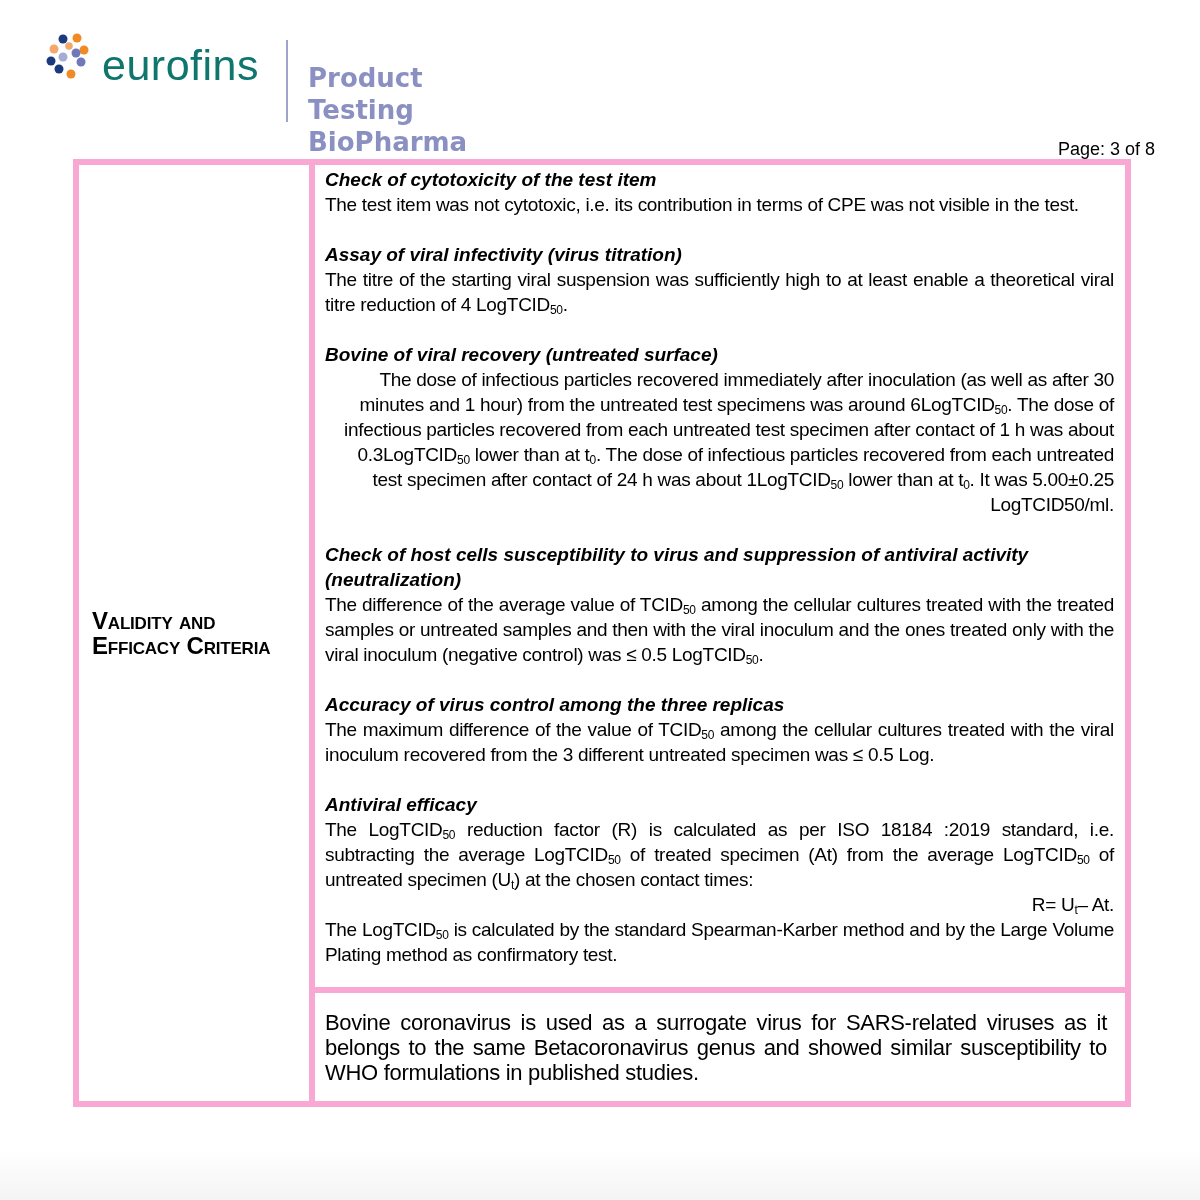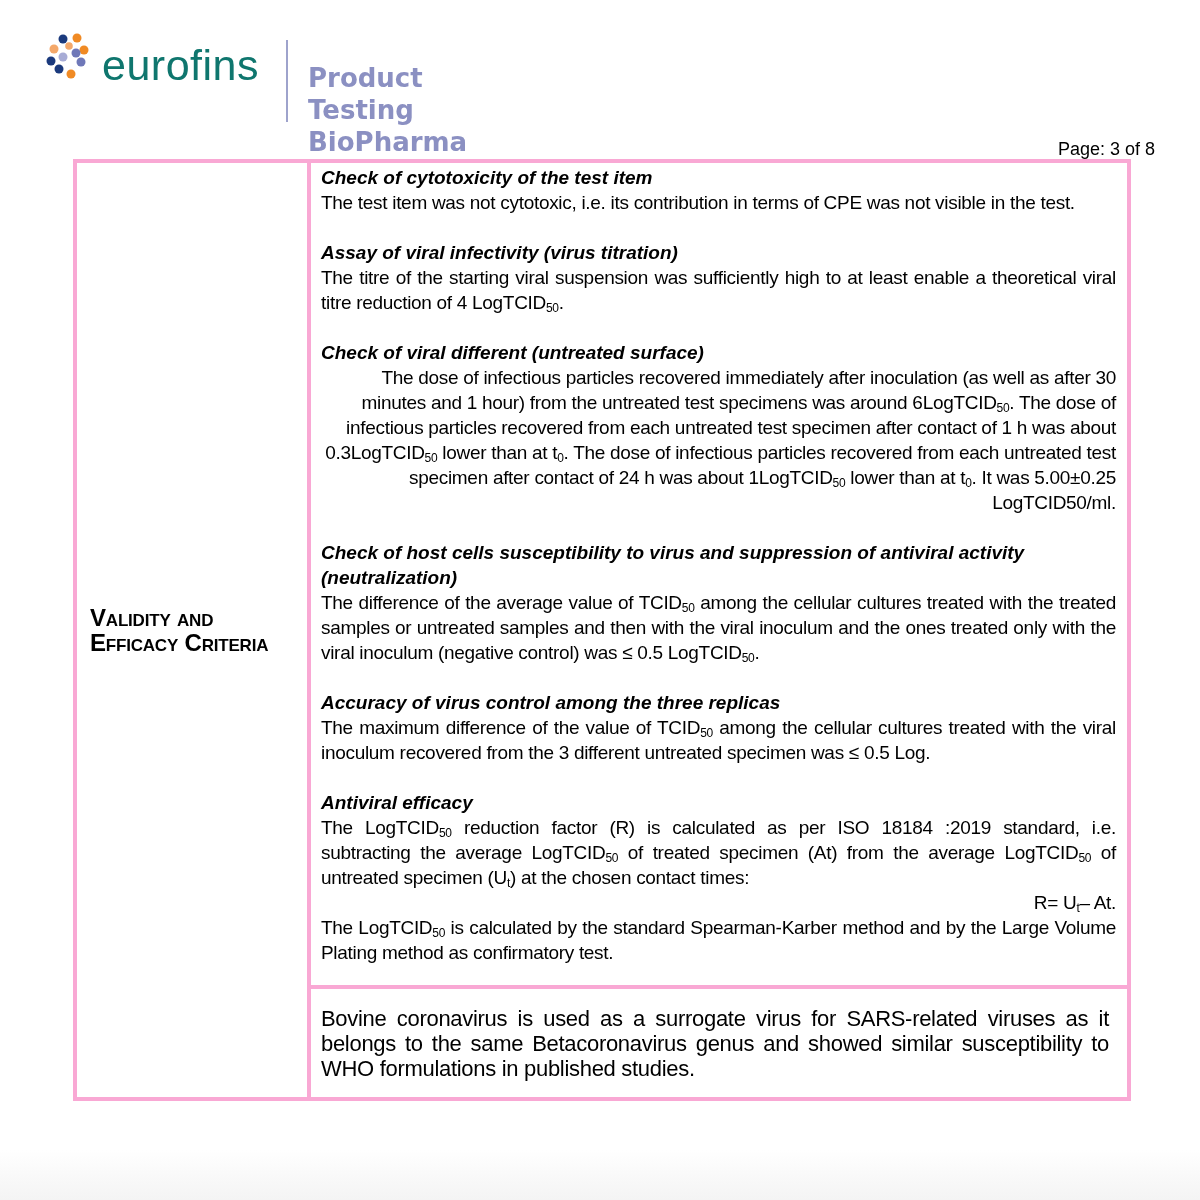--- a/index.html
+++ b/index.html
@@ -17,21 +17,21 @@
   .logo-divider { position: absolute; left: 240px; top: 12px; width: 2px; height: 82px; background: #9ea3cc; }
   .logo-sub {
     position: absolute; left: 262px; top: 34px; font-size: 26px; line-height: 32px;
     color: #8b90c2; font-family: "DejaVu Sans", sans-serif; font-weight: bold; letter-spacing: 0px;
   }
   .page-num { position: absolute; right: 45px; top: 139px; font-size: 18px; }
   table.main {
     position: absolute; left: 73px; top: 159px; width: 1058px;
     border-collapse: collapse; table-layout: fixed;
   }
-  table.main td { border: 4px solid #f9a8d4; vertical-align: middle; padding: 0; margin-top: 22px; }
+  table.main td { border: 6px solid #f9a8d4; vertical-align: middle; padding: 0; margin-top: 22px; }
   td.label-cell { width: 230px; }
   .label {
     margin-left: 13px; font-weight: bold; font-size: 24px; line-height: 25px; font-variant: small-caps;
     letter-spacing: -0.2px;
   }
   .content { padding: 2px 11px 20px 10px; }
   .section { margin-bottom: 25px; }
   .section:last-child { margin-bottom: 0; }
   .sec-title { font-weight: bold; font-style: italic; font-size: 19px; line-height: 25px; }
   .sec-body { font-size: 19px; line-height: 25px; text-align: justify; letter-spacing: -0.3px; }
@@ -81,21 +81,21 @@
           <div class="sec-title">Check of cytotoxicity of the test item</div>
           <div class="sec-body">The test item was not cytotoxic, i.e. its contribution in terms of CPE was not visible in the test.</div>
         </div>
 
         <div class="section">
           <div class="sec-title">Assay of viral infectivity (virus titration)</div>
           <div class="sec-body"><span>The titre of the starting viral suspension was sufficiently high to at least enable a theoretical viral titre reduction of 4 LogTCID</span><sub>50</sub><span>.</span></div>
         </div>
 
         <div class="section">
-          <div class="sec-title">Check of viral different (untreated surface)</div>
+          <div class="sec-title">Bovine of viral recovery (untreated surface)</div>
           <div class="sec-body left"><span>The dose of infectious particles recovered immediately after inoculation (as well as after 30 minutes and 1 hour) from the untreated test specimens was around 6LogTCID</span><sub>50</sub><span>. The dose of infectious particles recovered from each untreated test specimen after contact of 1 h was about 0.3LogTCID</span><sub>50</sub><span> lower than at t</span><sub>0</sub><span>. The dose of infectious particles recovered from each untreated test specimen after contact of 24 h was about 1LogTCID</span><sub>50</sub><span> lower than at t</span><sub>0</sub><span>. It was 5.00±0.25 LogTCID50/ml.</span></div>
         </div>
 
         <div class="section">
           <div class="sec-title">Check of host cells susceptibility to virus and suppression of antiviral activity (neutralization)</div>
           <div class="sec-body"><span>The difference of the average value of TCID</span><sub>50</sub><span> among the cellular cultures treated with the treated samples or untreated samples and then with the viral inoculum and the ones treated only with the viral inoculum (negative control) was ≤ 0.5 LogTCID</span><sub>50</sub><span>.</span></div>
         </div>
 
         <div class="section">
           <div class="sec-title">Accuracy of virus control among the three replicas</div>

